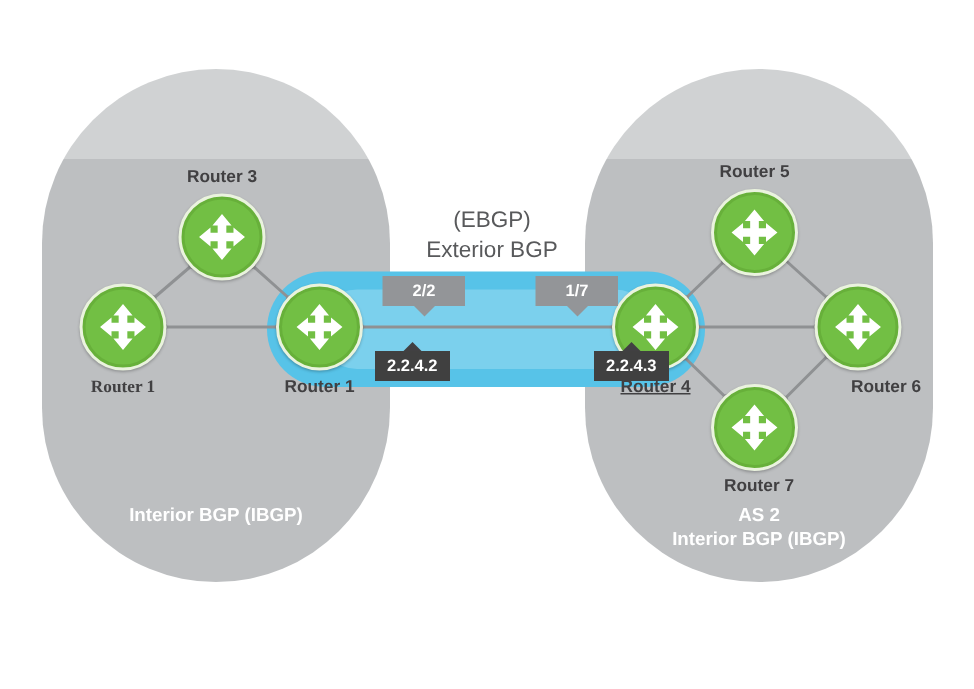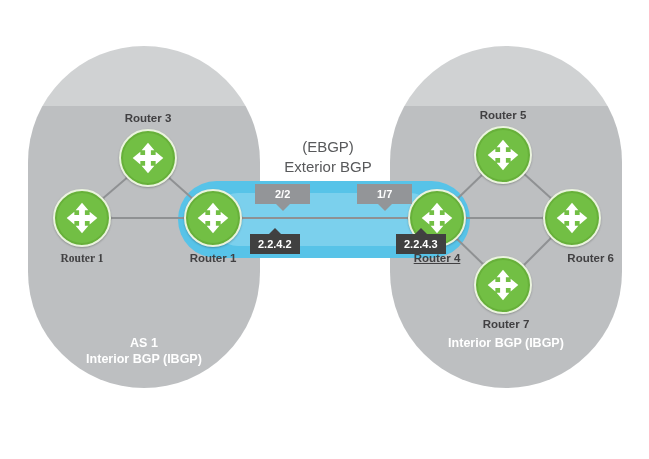--- a/index.html
+++ b/index.html
@@ -171,20 +171,20 @@
   <div class="router-label" style="left:530px;top:252px;text-align:right;">Router 6</div>
   <div class="router-label" style="left:464px;top:318px;">Router 7</div>
 
   <div class="port-tag" style="left:255px;top:184px;">2/2</div>
   <div class="port-tag" style="left:357px;top:184px;">1/7</div>
 
   <div class="ip-tag" style="left:250px;top:234px;">2.2.4.2</div>
   <div class="ip-tag" style="left:350px;top:234px;margin-left:46px;">2.2.4.3</div>
 
   <div class="as-label left">
-    <div>AS 1</div>
     <div>Interior BGP (IBGP)</div>
   </div>
   <div class="as-label right">
+    <div>AS 2</div>
     <div>Interior BGP (IBGP)</div>
   </div>
 
 </div>
 
 </body></html>

